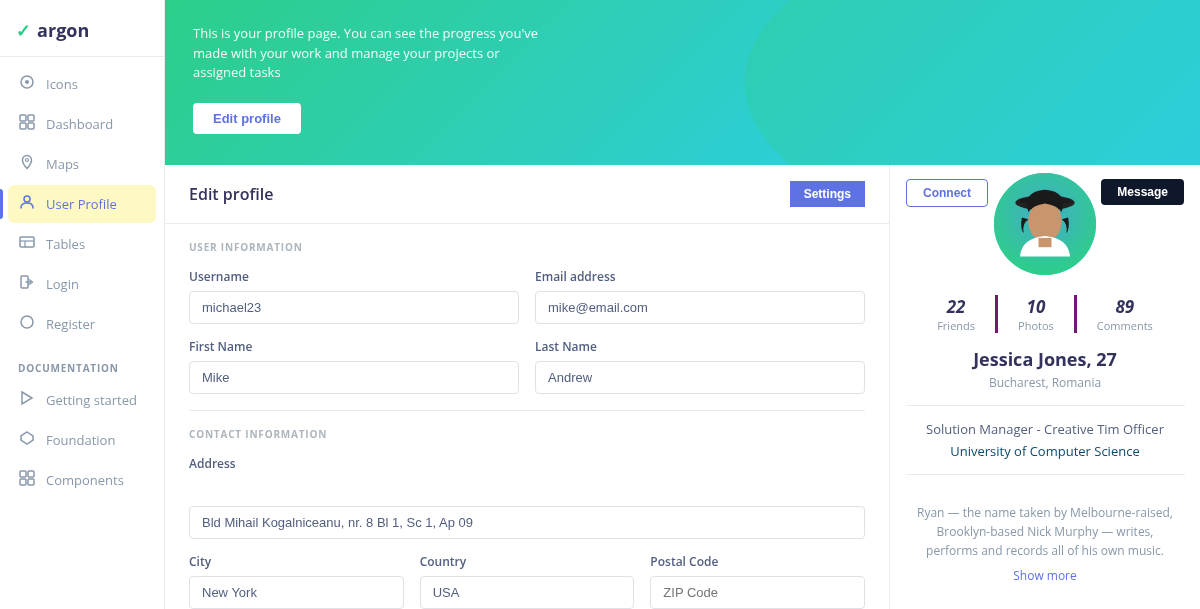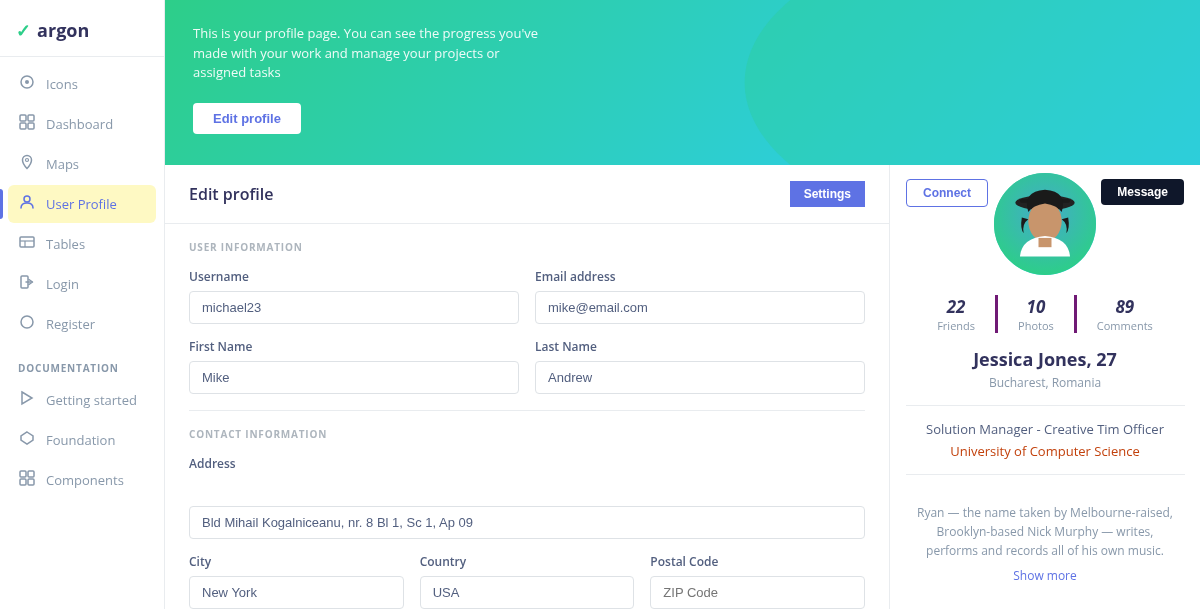--- a/index.html
+++ b/index.html
@@ -225,21 +225,21 @@
       justify-content: center;
     }
     .stat-item { text-align: center; padding: 0 20px; }
     .stat-item + .stat-item { border-left: 3px solid #701a75; }
     .stat-value { font-size: 17px; font-weight: 700; color: #32325d; font-style: italic; }
     .stat-label { font-size: 11px; color: #8898aa; }
     .profile-name { font-size: 18px; font-weight: 700; color: #32325d; margin-top: 14px; text-align: center; }
     .profile-location { font-size: 12px; color: #8898aa; margin-top: 3px; text-align: right; }
     .profile-divider { width: 90%; border: none; border-top: 1px solid #e9ecef; margin: 14px auto; }
     .profile-role { font-size: 13px; color: #525f7f; text-align: center; }
-    .profile-university { font-size: 13px; color: #c2410c; text-align: center; margin-top: 4px; }
+    .profile-university { font-size: 13px; color: #0c4a6e; text-align: center; margin-top: 4px; }
     .profile-bio { font-size: 12px; color: #8898aa; text-align: center; padding: 0 20px; line-height: 1.6; margin-top: 14px; }
     .show-more { color: #5e72e4; font-size: 12px; cursor: pointer; margin-top: 6px; text-align: center; }
   </style>
 </head>
 <body>
 
 <div class="sidebar">
   <div class="sidebar-logo">
     <span class="logo-icon">✓</span>
     <span class="logo-text">argon</span>

